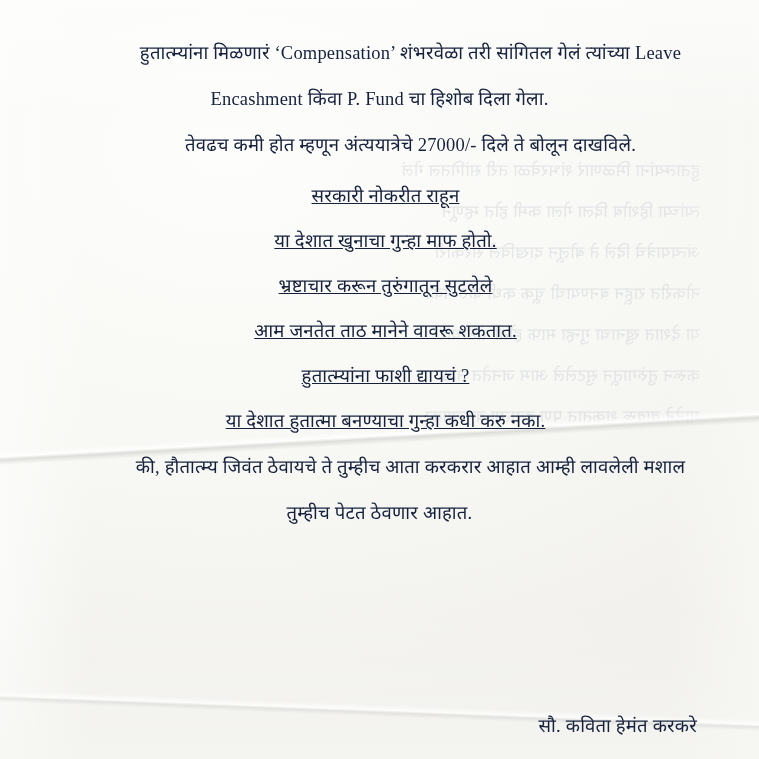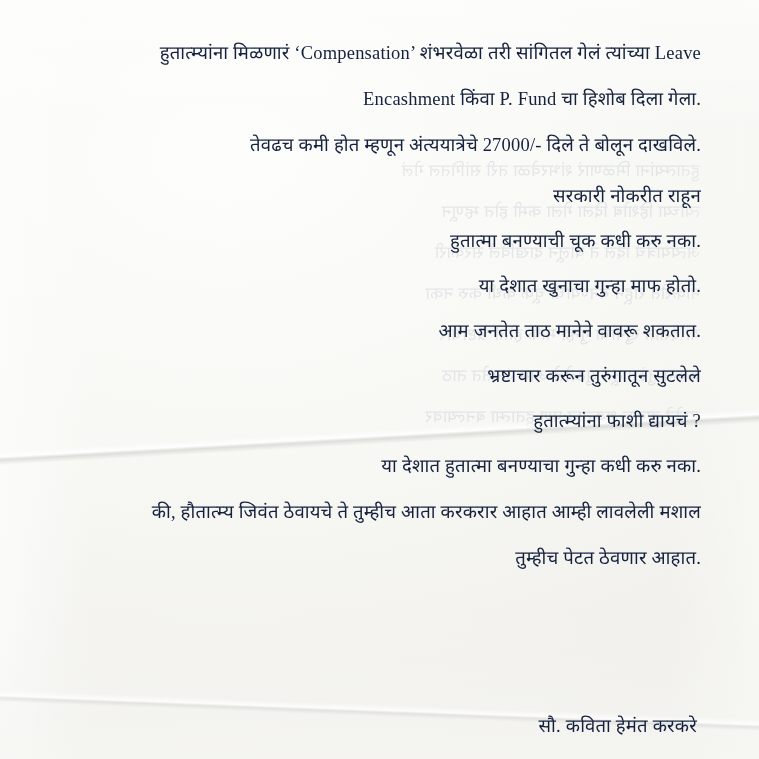--- a/index.html
+++ b/index.html
@@ -72,31 +72,32 @@
     position: relative;
     padding: 30px 58px 0 58px;
     z-index: 3;
   }
   .para {
     color: #14203c;
     font-size: 18.5px;
     line-height: 46px;
     letter-spacing: 0.2px;
     margin: 0;
-    text-align: right;
+    text-align: center;
   }
   .para.indent {
     text-indent: 62px;
   }
   .line-list {
     margin-top: 6px;
   }
   .line-list .para {
     text-indent: 12px;
     line-height: 45px;
+    text-decoration: underline;
   }
   .sig {
     position: absolute;
     right: 62px;
     bottom: 22px;
     color: #14203c;
     font-size: 18.5px;
     letter-spacing: 0.2px;
     z-index: 4;
   }
@@ -118,24 +119,23 @@
   <div class="crease2"></div>
 
   <div class="content">
 
     <p class="para indent">हुतात्म्यांना मिळणारं ‘Compensation’ शंभरवेळा तरी सांगितल गेलं त्यांच्या Leave Encashment किंवा P. Fund चा हिशोब दिला गेला.</p>
 
     <p class="para indent">तेवढच कमी होत म्हणून अंत्ययात्रेचे 27000/- दिले ते बोलून दाखविले.</p>
 
     <div class="line-list">
       <p class="para">सरकारी नोकरीत राहून</p>
-      <p class="para">हुतात्मा बनण्याची चूक कधी करु नका.</p>
       <p class="para">या देशात खुनाचा गुन्हा माफ होतो.</p>
+      <p class="para">भ्रष्टाचार करून तुरुंगातून सुटलेले</p>
       <p class="para">आम जनतेत ताठ मानेने वावरू शकतात.</p>
-      <p class="para">भ्रष्टाचार करून तुरुंगातून सुटलेले</p>
       <p class="para">हुतात्म्यांना फाशी द्यायचं ?</p>
       <p class="para">या देशात हुतात्मा बनण्याचा गुन्हा कधी करु नका.</p>
     </div>
 
     <p class="para indent">की, हौतात्म्य जिवंत ठेवायचे ते तुम्हीच आता करकरार आहात आम्ही लावलेली मशाल तुम्हीच पेटत ठेवणार आहात.</p>
 
   </div>
 
   <div class="sig">सौ. कविता हेमंत करकरे</div>
 

